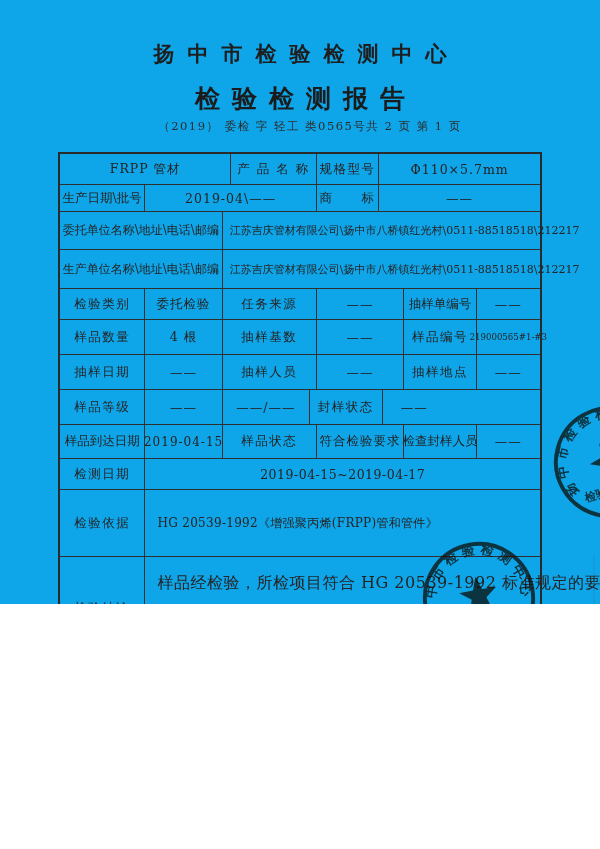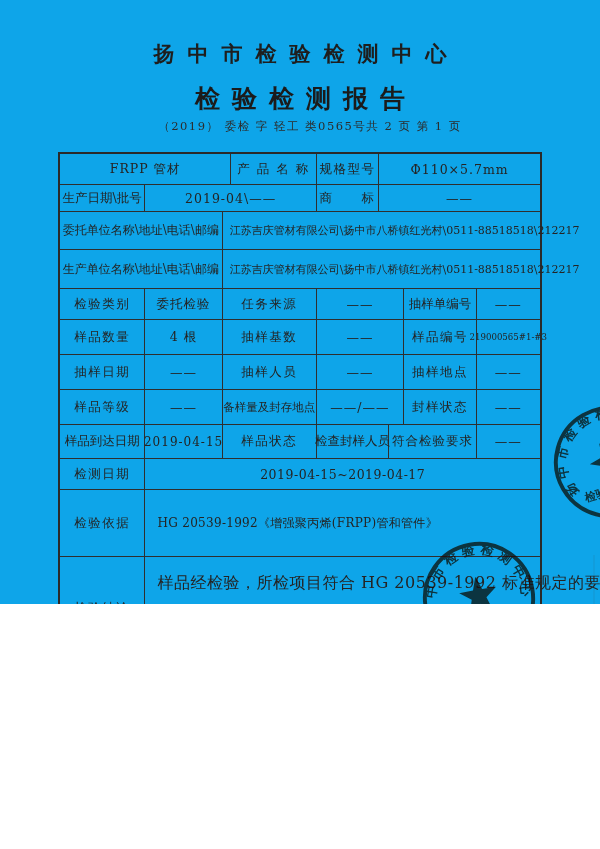--- a/index.html
+++ b/index.html
@@ -125,32 +125,31 @@
       <div class="td" style="width:16.1%">——</div>
       <div class="td lab" style="width:19.6%">抽样人员</div>
       <div class="td" style="width:18.2%">——</div>
       <div class="td lab" style="width:15.1%">抽样地点</div>
       <div class="td" style="width:13.2%">——</div>
     </div>
 
     <div class="tr" style="height:35px">
       <div class="td lab" style="width:17.8%">样品等级</div>
       <div class="td" style="width:16.1%">——</div>
-      <div class="td lab" style="width:19.6%;letter-spacing:0;font-size:11.5px">备样量及封存地点</div>
       <div class="td" style="width:18.2%">——/——</div>
       <div class="td lab" style="width:15.1%">封样状态</div>
       <div class="td" style="width:13.2%">——</div>
     </div>
 
     <div class="tr" style="height:34px">
       <div class="td lab" style="width:17.8%;letter-spacing:0">样品到达日期</div>
       <div class="td" style="width:16.1%;font-size:12px">2019-04-15</div>
       <div class="td lab" style="width:19.6%">样品状态</div>
+      <div class="td" style="width:18.2%">符合检验要求</div>
       <div class="td lab" style="width:15.1%;letter-spacing:0">检查封样人员</div>
-      <div class="td" style="width:18.2%">符合检验要求</div>
       <div class="td" style="width:13.2%">——</div>
     </div>
 
     <div class="tr" style="height:31px">
       <div class="td lab" style="width:17.8%">检测日期</div>
       <div class="td" style="width:82.2%;font-size:12.5px;letter-spacing:.5px">2019-04-15~2019-04-17</div>
     </div>
 
     <div class="tr" style="height:67px">
       <div class="td lab" style="width:17.8%">检验依据</div>

